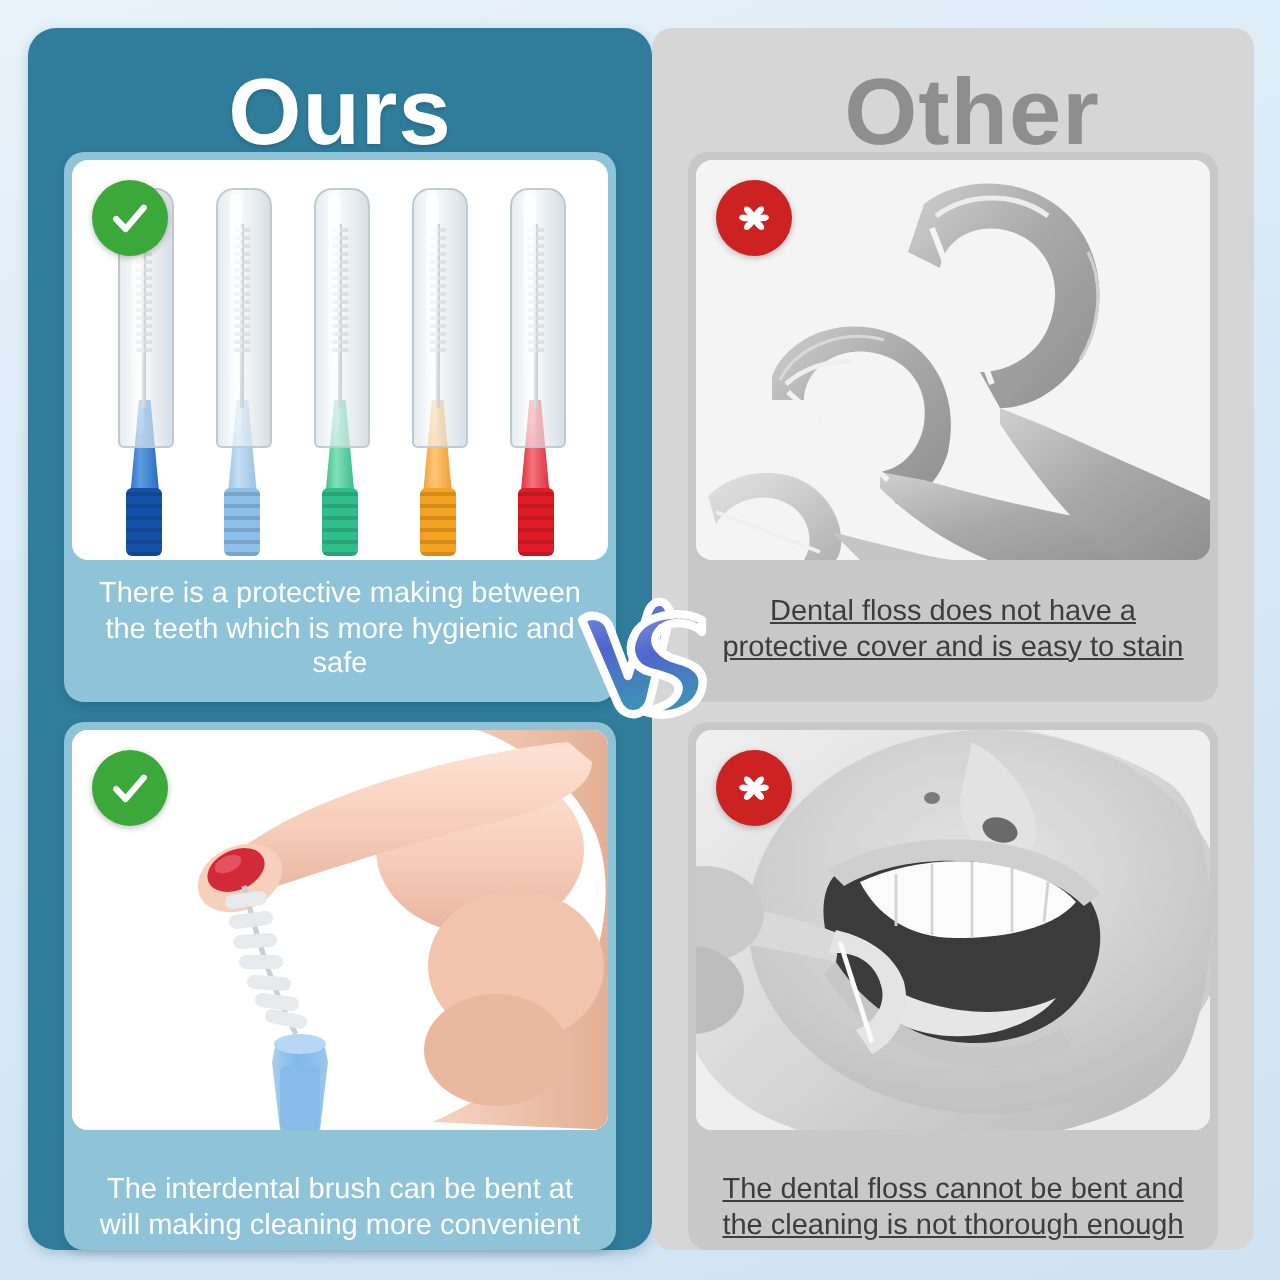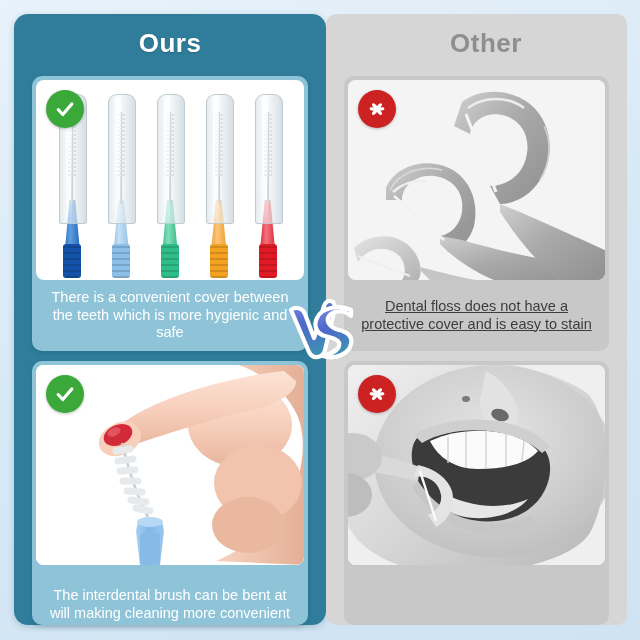--- a/index.html
+++ b/index.html
@@ -12,21 +12,21 @@
   .stage{position:absolute;inset:0;}
 
   
   .panel{position:absolute;top:14px;bottom:15px;}
   .panel-ours{left:14px;width:312px;background:#2f7d9b;border-radius:14px;
     box-shadow:0 2px 6px rgba(40,90,115,.25);}
   .panel-other{left:326px;width:301px;background:#d6d6d6;border-radius:10px;}
 
   .panel-title{
     position:absolute;left:0;right:0;top:14px;text-align:center;
-    font-size:26px;font-weight:bold;letter-spacing:.5px;
+    font-size:47px;font-weight:bold;letter-spacing:.5px;
   }
   .panel-ours .panel-title{color:#ffffff;text-shadow:0 1px 2px rgba(0,0,0,.18);}
   .panel-other .panel-title{color:#8e8e8e;padding-left:19px;}
 
   
   .card{position:absolute;left:18px;right:18px;border-radius:10px;overflow:hidden;}
   .panel-ours .card{background:#8ec3d8;box-shadow:0 2px 5px rgba(20,70,95,.22);}
   .panel-other .card{background:#c8c8c8;}
   .card-top{top:62px;height:275px;}
   .card-bottom{top:347px;height:264px;}
@@ -142,21 +142,21 @@
               </div>
           </div>
         </div>
 
         <div class="badge badge-ok">
           <svg width="22" height="22" viewBox="0 0 24 24" aria-hidden="true">
             <path d="M4.5 12.6 L9.6 18 L19.5 6.4" fill="none" stroke="#ffffff" stroke-width="3.4" stroke-linecap="round" stroke-linejoin="round"></path>
           </svg>
         </div>
       </div>
-      <div class="caption">There is a convenient cover between the teeth which is more hygienic and safe</div>
+      <div class="caption">There is a protective making between the teeth which is more hygienic and safe</div>
     </div>
 
     <div class="card card-bottom">
       <div class="photo">
         <div class="finger-scene">
           <svg width="100%" height="100%" viewBox="0 0 272 200" preserveAspectRatio="xMidYMid slice" aria-hidden="true">
             <defs>
               <linearGradient id="skin" x1="0" y1="0" x2="0" y2="1">
                 <stop offset="0%" stop-color="#fde3d5"></stop>
                   <stop offset="55%" stop-color="#f6cdb9"></stop>
@@ -323,20 +323,21 @@
           <svg width="24" height="24" viewBox="0 0 24 24" aria-hidden="true">
             <path d="M12 9.2 C13.4 7.2 15 5.6 16.4 6.4 C17.8 7.2 16.8 9.2 15 10.6
                      C17.2 10 19.2 10 19.4 11.6 C19.6 13.2 17.4 13.8 15 13.6
                      C16.8 15 17.8 17 16.4 17.8 C15 18.6 13.4 16.8 12 15
                      C10.6 16.8 9 18.6 7.6 17.8 C6.2 17 7.2 15 9 13.6
                      C6.6 13.8 4.4 13.2 4.6 11.6 C4.8 10 6.8 10 9 10.6
                      C7.2 9.2 6.2 7.2 7.6 6.4 C9 5.6 10.6 7.2 12 9.2 Z" fill="#ffffff"></path>
           </svg>
         </div>
       </div>
+      <div class="caption">The dental floss cannot be bent and the cleaning is not thorough enough</div>
     </div>
   </div>
 
   <div class="vs">
     <svg width="76" height="74" viewBox="0 0 76 74" aria-hidden="true">
       <defs>
         <linearGradient id="vsg" x1="0" y1="0" x2="0.3" y2="1">
           <stop offset="0%" stop-color="#7a8fe0"></stop>
           <stop offset="45%" stop-color="#4f66cc"></stop>
           <stop offset="100%" stop-color="#3f8fb5"></stop>

